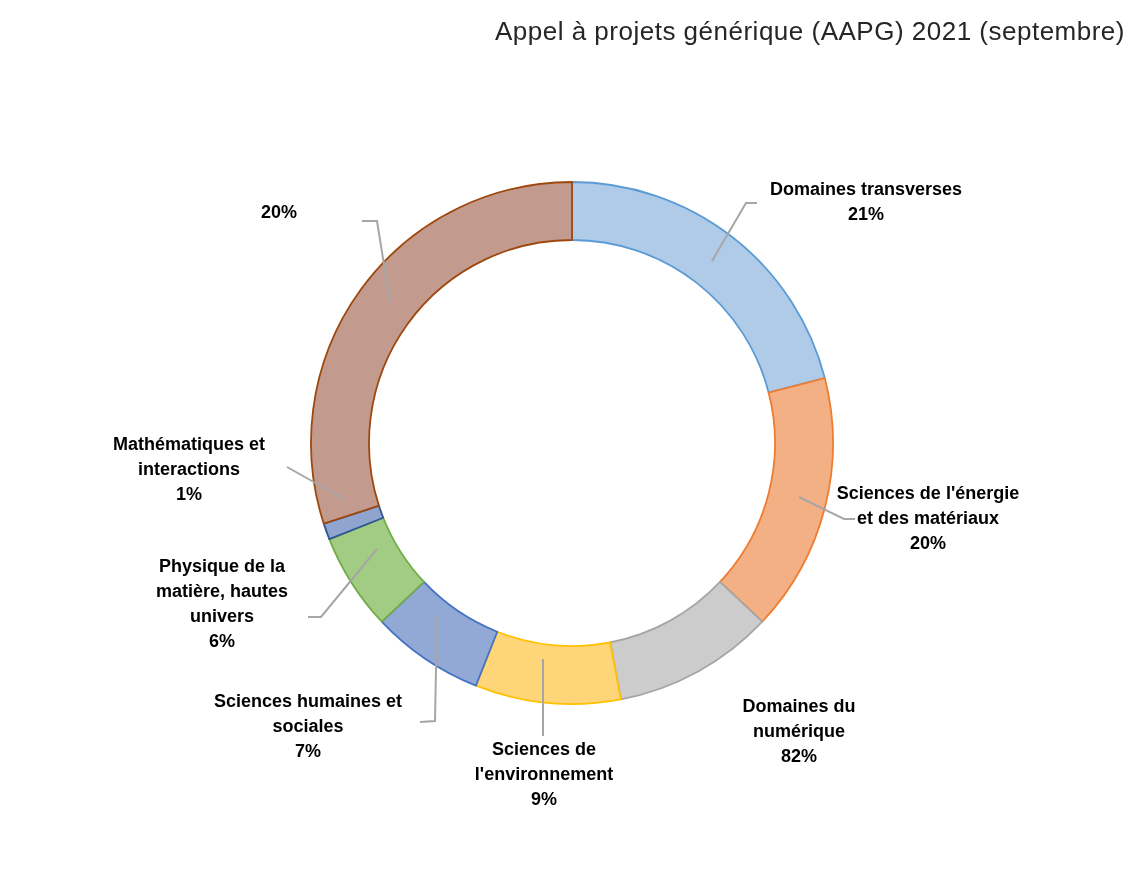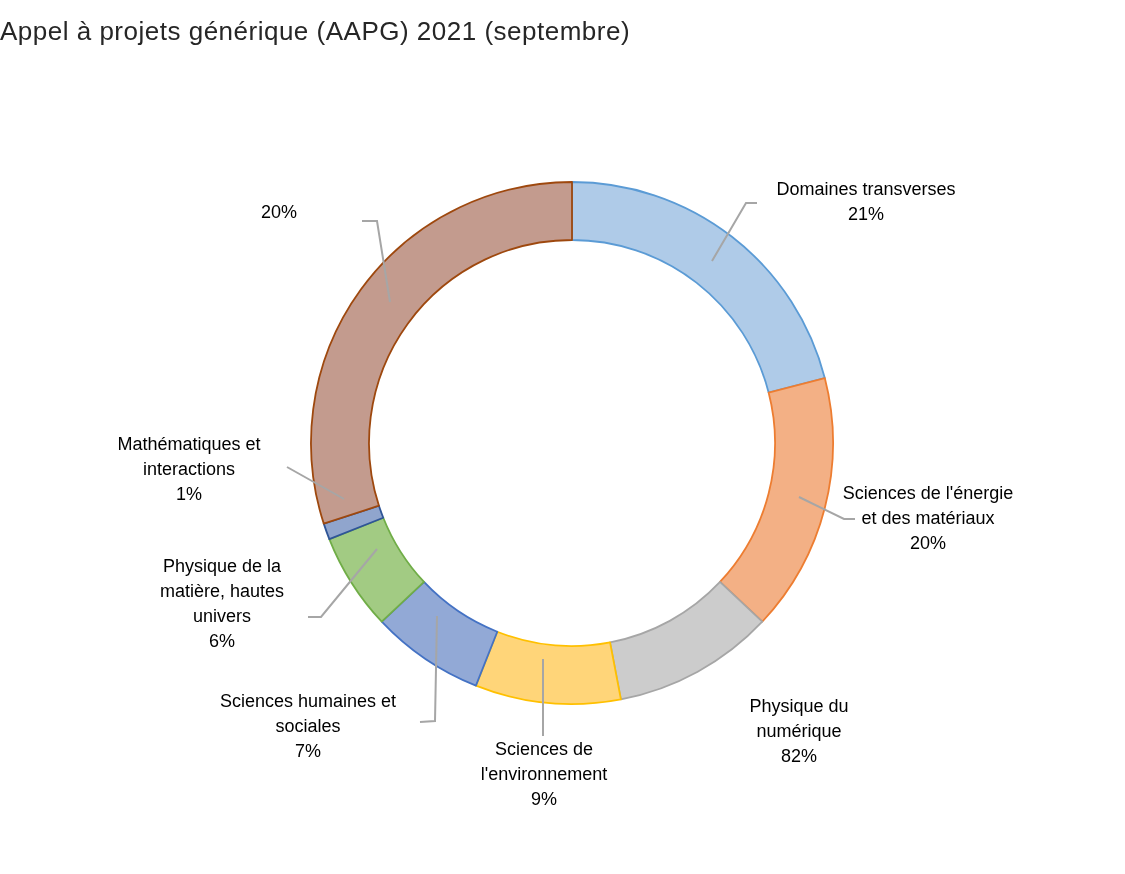--- a/index.html
+++ b/index.html
@@ -2,26 +2,26 @@
 <html><head>
 <meta charset="utf-8">
 <style>
   html,body{margin:0;padding:0;background:#ffffff;}
   body{
     width:1125px;height:874px;position:relative;overflow:hidden;
     font-family:"Liberation Sans", sans-serif;
   }
   .chart-title{
     position:absolute;top:16px;left:0;width:1125px;
-    text-align:left;font-size:26px;color:#262626;letter-spacing:0.5px;
+    text-align:right;font-size:26px;color:#262626;letter-spacing:0.5px;
   }
   #donut-svg{position:absolute;top:0;left:0;}
   .lbl{
     position:absolute;text-align:center;color:#000000;
-    font-size:18px;font-weight:normal;line-height:25px;
+    font-size:18px;font-weight:bold;line-height:25px;
   }
   .lbl span{display:block;}
 </style>
 </head>
 <body>
 
 <div class="chart-title">Appel à projets générique (AAPG) 2021 (septembre)</div>
 
 <svg id="donut-svg" width="1125" height="874" viewBox="0 0 1125 874">
   <g id="slices">
@@ -50,21 +50,21 @@
   <span>21%</span>
 </div>
 
 <div class="lbl" style="left:818px;top:481px;width:220px">
   <span>Sciences de l'énergie</span>
   <span>et des matériaux</span>
   <span>20%</span>
 </div>
 
 <div class="lbl" style="left:729px;top:694px;width:140px">
-  <span>Physique du</span>
+  <span>Domaines du</span>
   <span>numérique</span>
   <span>82%</span>
 </div>
 
 <div class="lbl" style="left:459px;top:737px;width:170px">
   <span>Sciences de</span>
   <span>l'environnement</span>
   <span>9%</span>
 </div>
 

